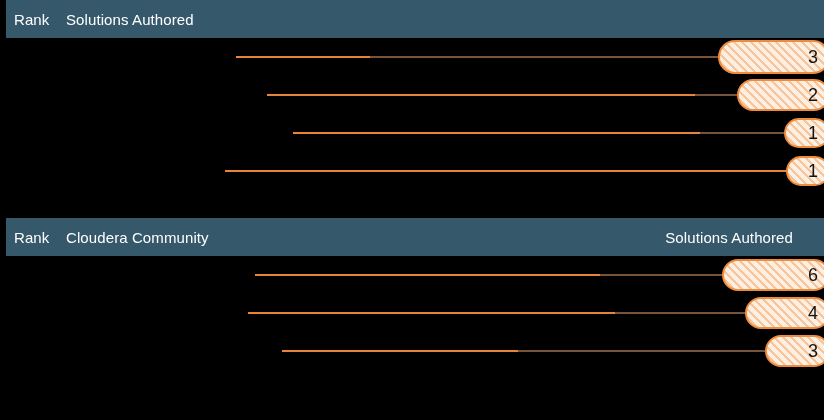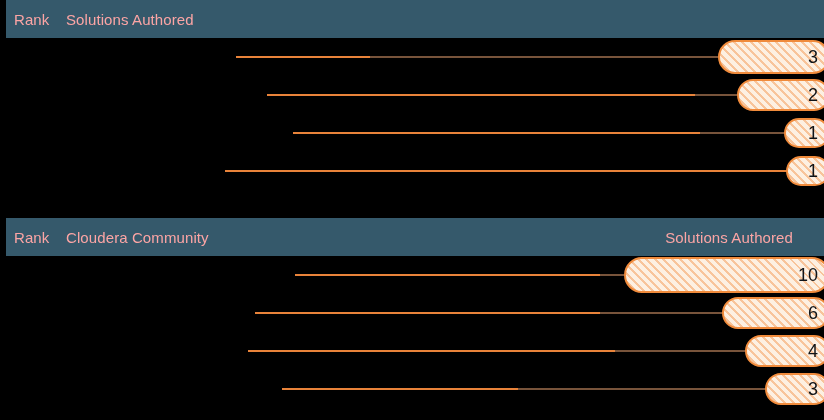--- a/index.html
+++ b/index.html
@@ -27,21 +27,21 @@
 
   
   .lb-header {
     position: relative;
     margin-left: 6px;
     width: 818px;
     height: 38px;
     background: #35596b;
     display: flex;
     align-items: center;
-    color: #fca5a5;
+    color: #ffffff;
     font-size: 15px;
     letter-spacing: 0.1px;
   }
 
   .col-rank {
     width: 60px;
     padding-left: 8px;
     flex: none;
   }
 
@@ -148,27 +148,20 @@
 </div>
 
 <div class="leaderboard" id="board-employee">
   <div class="lb-header">
     <span class="col-rank">Rank</span>
     <span class="col-name">Cloudera Community</span>
     <span class="col-count">Solutions Authored</span>
   </div>
   <div class="lb-rows">
       <div class="lb-row">
-        <div class="row-line" style="left: 295px; width: 305px;"></div>
-        <div class="row-line seg-light" style="left: 600px; width: 24px;"></div>
-        <div class="row-pill" style="left: 624px; width: 206px; height: 36px;">
-          <span class="row-value">10</span>
-        </div>
-      </div>
-      <div class="lb-row">
         <div class="row-line" style="left: 255px; width: 345px;"></div>
         <div class="row-line seg-light" style="left: 600px; width: 122px;"></div>
         <div class="row-pill" style="left: 722px; width: 108px; height: 32px;">
           <span class="row-value">6</span>
         </div>
       </div>
       <div class="lb-row">
         <div class="row-line" style="left: 248px; width: 367px;"></div>
         <div class="row-line seg-light" style="left: 615px; width: 130px;"></div>
         <div class="row-pill" style="left: 745px; width: 85px; height: 32px;">

